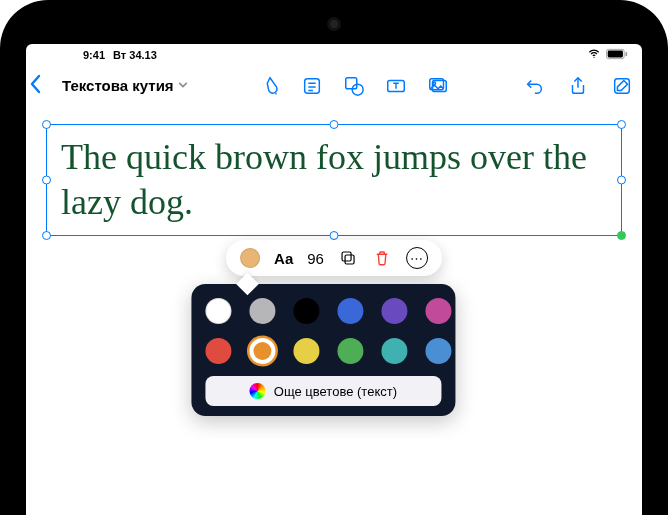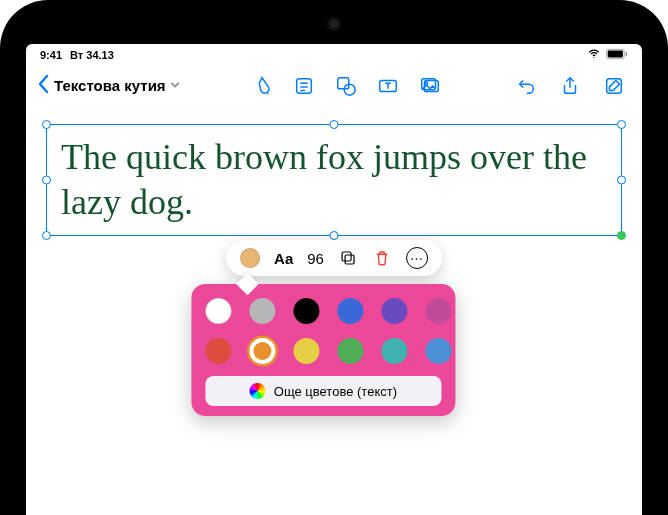--- a/index.html
+++ b/index.html
@@ -41,31 +41,32 @@
   
   .status-bar {
     height: 22px;
     display: flex;
     align-items: center;
     padding: 0 14px;
     gap: 8px;
     font-size: 11px;
     font-weight: 600;
     color: #000;
+    margin-left: 43px;
   }
   .status-bar .spacer { flex: 1; }
   .status-bar .indicators { display:flex; gap:5px; align-items:center;}
 
   
   .toolbar {
     height: 40px;
     display: flex;
     align-items: center;
-    padding: 0 10px;
-    gap: 4px;
+    padding: 0 2px;
+    gap: 20px;
     border-bottom: 1px solid rgba(0,0,0,0);
   }
   .toolbar .back {
     color: #007aff;
     font-size: 22px;
     line-height: 1;
     font-weight: 400;
   }
   .toolbar .title {
     font-size: 15px;
@@ -165,21 +166,21 @@
     letter-spacing: 1px;
     cursor: pointer;
   }
 
   
   .color-popover {
     position: absolute;
     top: 178px;
     left: 50%;
     transform: translateX(-54%);
-    background: #ec4899;
+    background: #0f172a;
     border-radius: 14px;
     box-shadow: 0 6px 20px rgba(0,0,0,0.22);
     padding: 14px 14px 10px 14px;
     width: 264px;
   }
   .color-popover::before {
     content: '';
     position: absolute;
     top: -8px;
     left: 48px;

